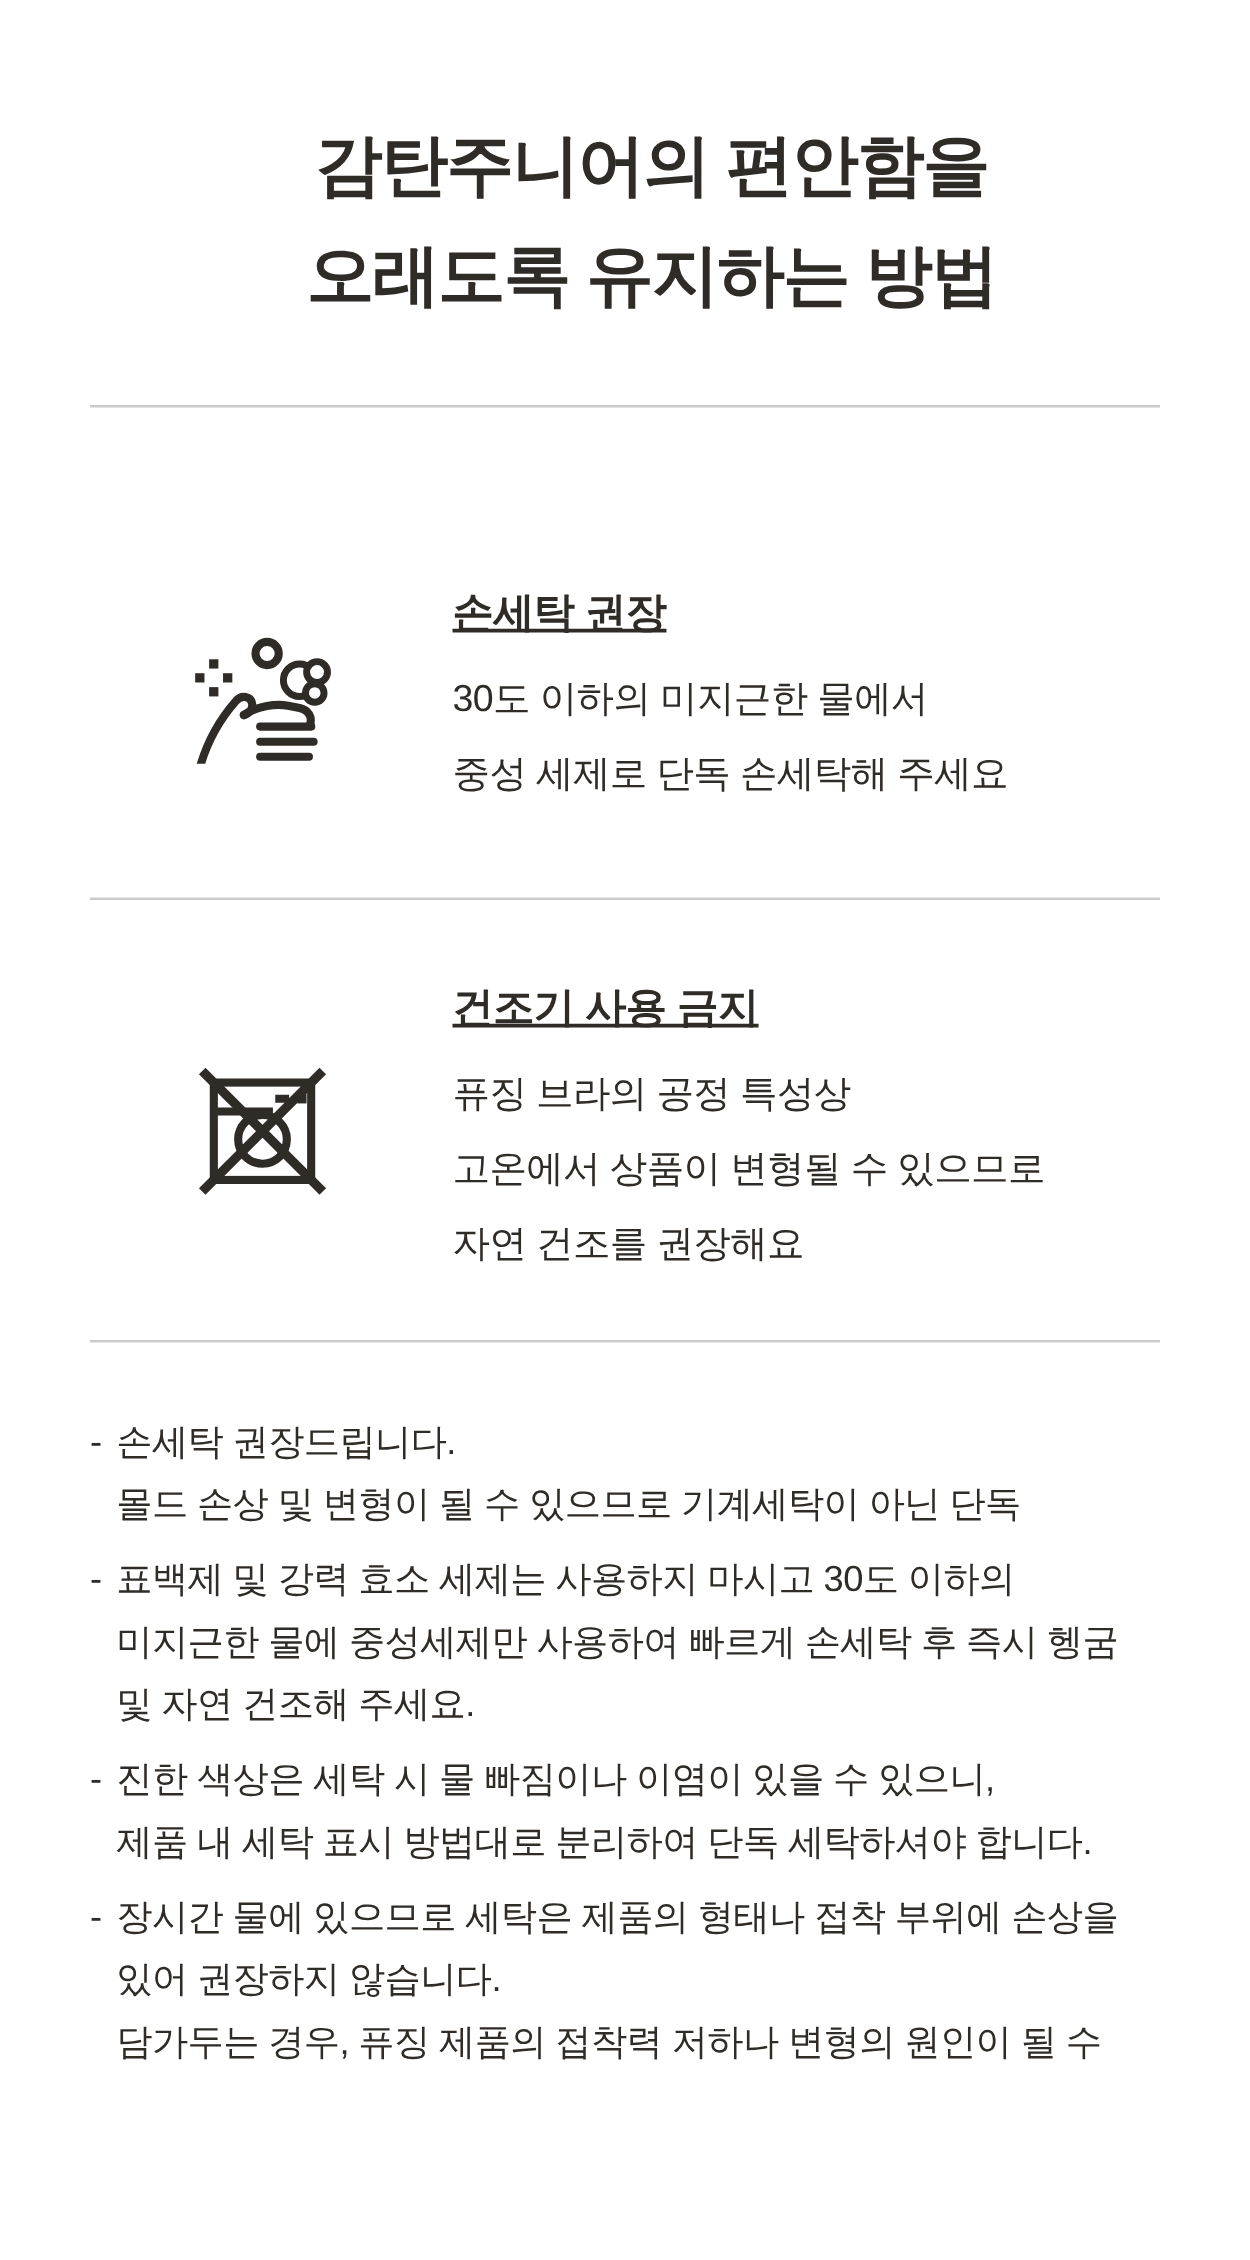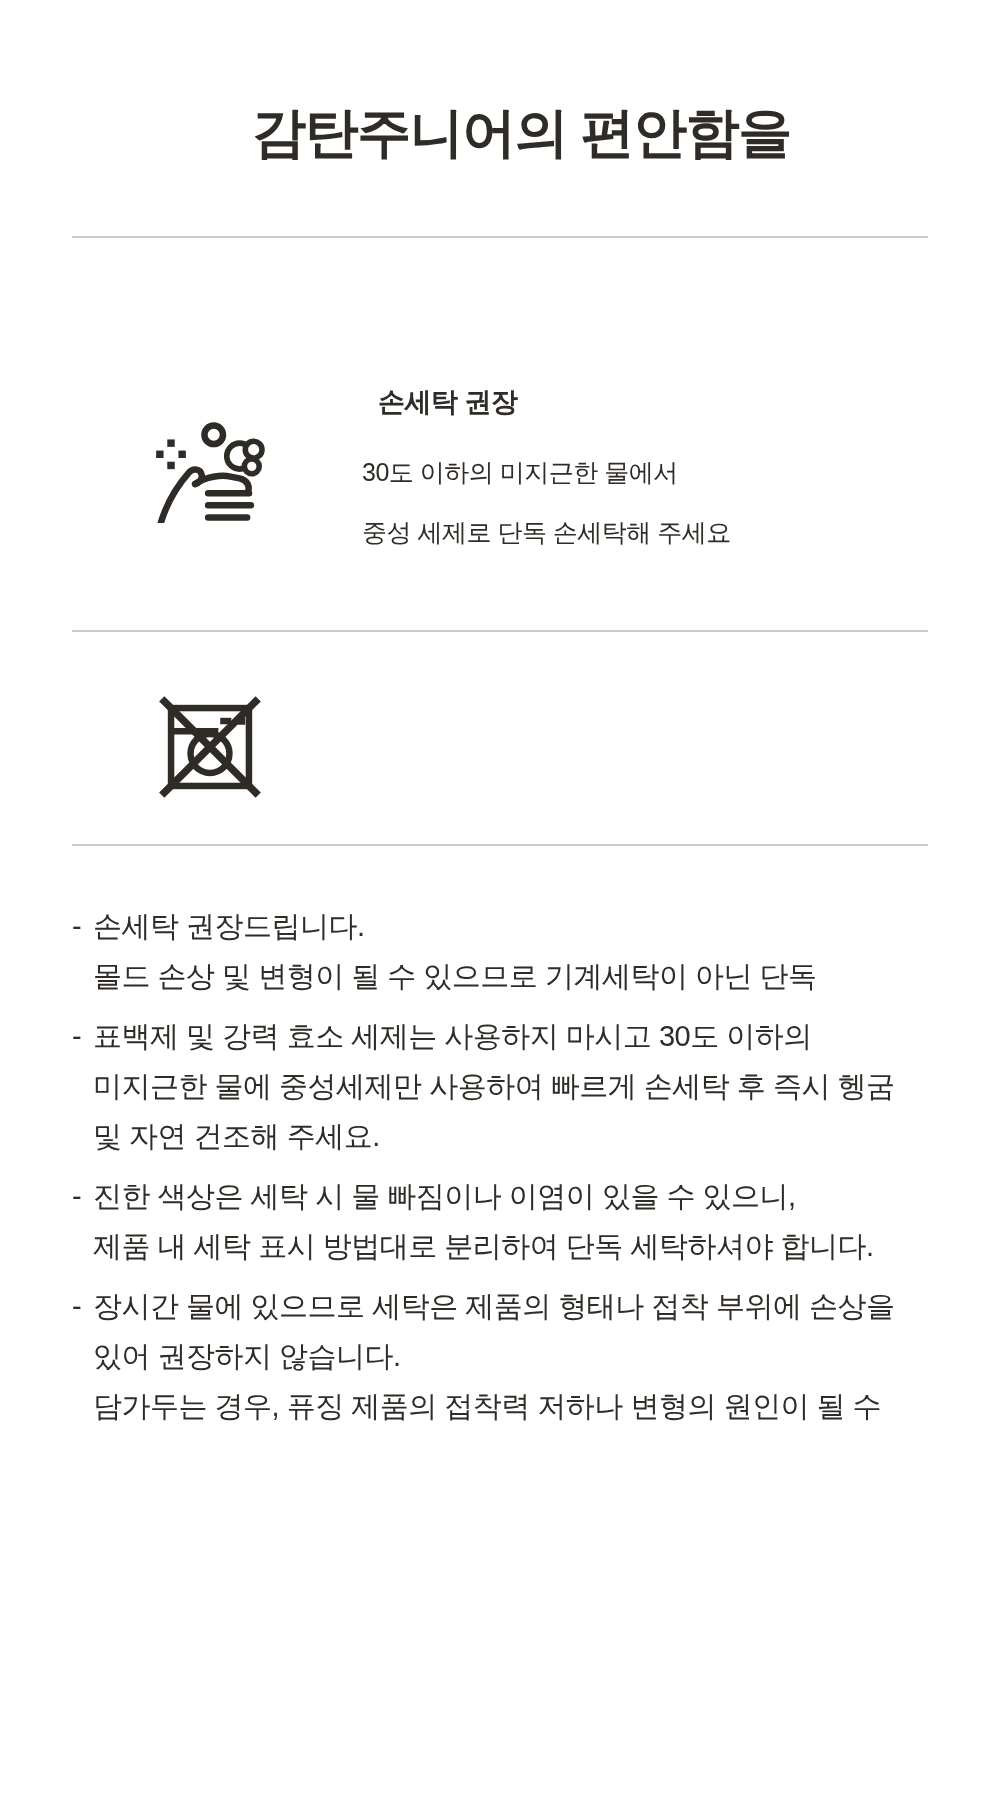--- a/index.html
+++ b/index.html
@@ -48,29 +48,30 @@
   .care-section.sec2 { margin-top: 64px;  margin-bottom: 46px; }
   .icon-col {
     width: 120px;
     flex-shrink: 0;
     display: flex;
     justify-content: center;
     align-items: center;
   }
   .text-col { margin-left: 92px; }
   .section-heading {
-    margin: 0 0 18px 16px;
-    font-size: 27px;
+    margin: 0 0 18px 0;
+    font-size: 33px;
     font-weight: 700;
     line-height: 44px;
     letter-spacing: -0.5px;
+    text-decoration: underline;
   }
   .body-line {
     margin: 0;
-    font-size: 25px;
+    font-size: 30px;
     font-weight: 400;
     line-height: 60px;
     letter-spacing: -0.5px;
   }
 
   .notes {
     list-style: none;
     margin: 0;
     padding: 55px 60px 0 72px;
     font-size: 29px;
@@ -89,20 +90,21 @@
 
   .icon svg { display: block; }
 </style>
 </head>
 <body>
 
 <div class="page">
 
   <h1 class="title">
     <span class="title-line">감탄주니어의 편안함을</span>
+    <span class="title-line">오래도록 유지하는 방법</span>
   </h1>
 
   <div class="divider d1"></div>
 
   <section class="care-section sec1">
     <div class="icon-col">
       <span class="icon">
         <svg viewBox="0 0 120 112" width="112" height="104" aria-hidden="true">
 
           <g fill="#2f2b27">
@@ -150,20 +152,26 @@
             <circle cx="55" cy="62" r="21"></circle>
           </g>
           <rect x="85" y="23" width="8" height="8" fill="#2f2b27"></rect>
           <g fill="none" stroke="#2f2b27" stroke-width="8">
             <path d="M3 3 L 107 107"></path>
             <path d="M107 3 L 3 107"></path>
           </g>
         </svg>
       </span>
     </div>
+    <div class="text-col">
+      <h2 class="section-heading">건조기 사용 금지</h2>
+      <p class="body-line">퓨징 브라의 공정 특성상</p>
+      <p class="body-line">고온에서 상품이 변형될 수 있으므로</p>
+      <p class="body-line">자연 건조를 권장해요</p>
+    </div>
   </section>
 
   <div class="divider"></div>
 
   <ul class="notes">
     <li class="note-item">
       <span class="note-marker">-</span>
       <div class="note-text">
         <div class="note-line">손세탁 권장드립니다.</div>
         <div class="note-line">몰드 손상 및 변형이 될 수 있으므로 기계세탁이 아닌 단독</div>

